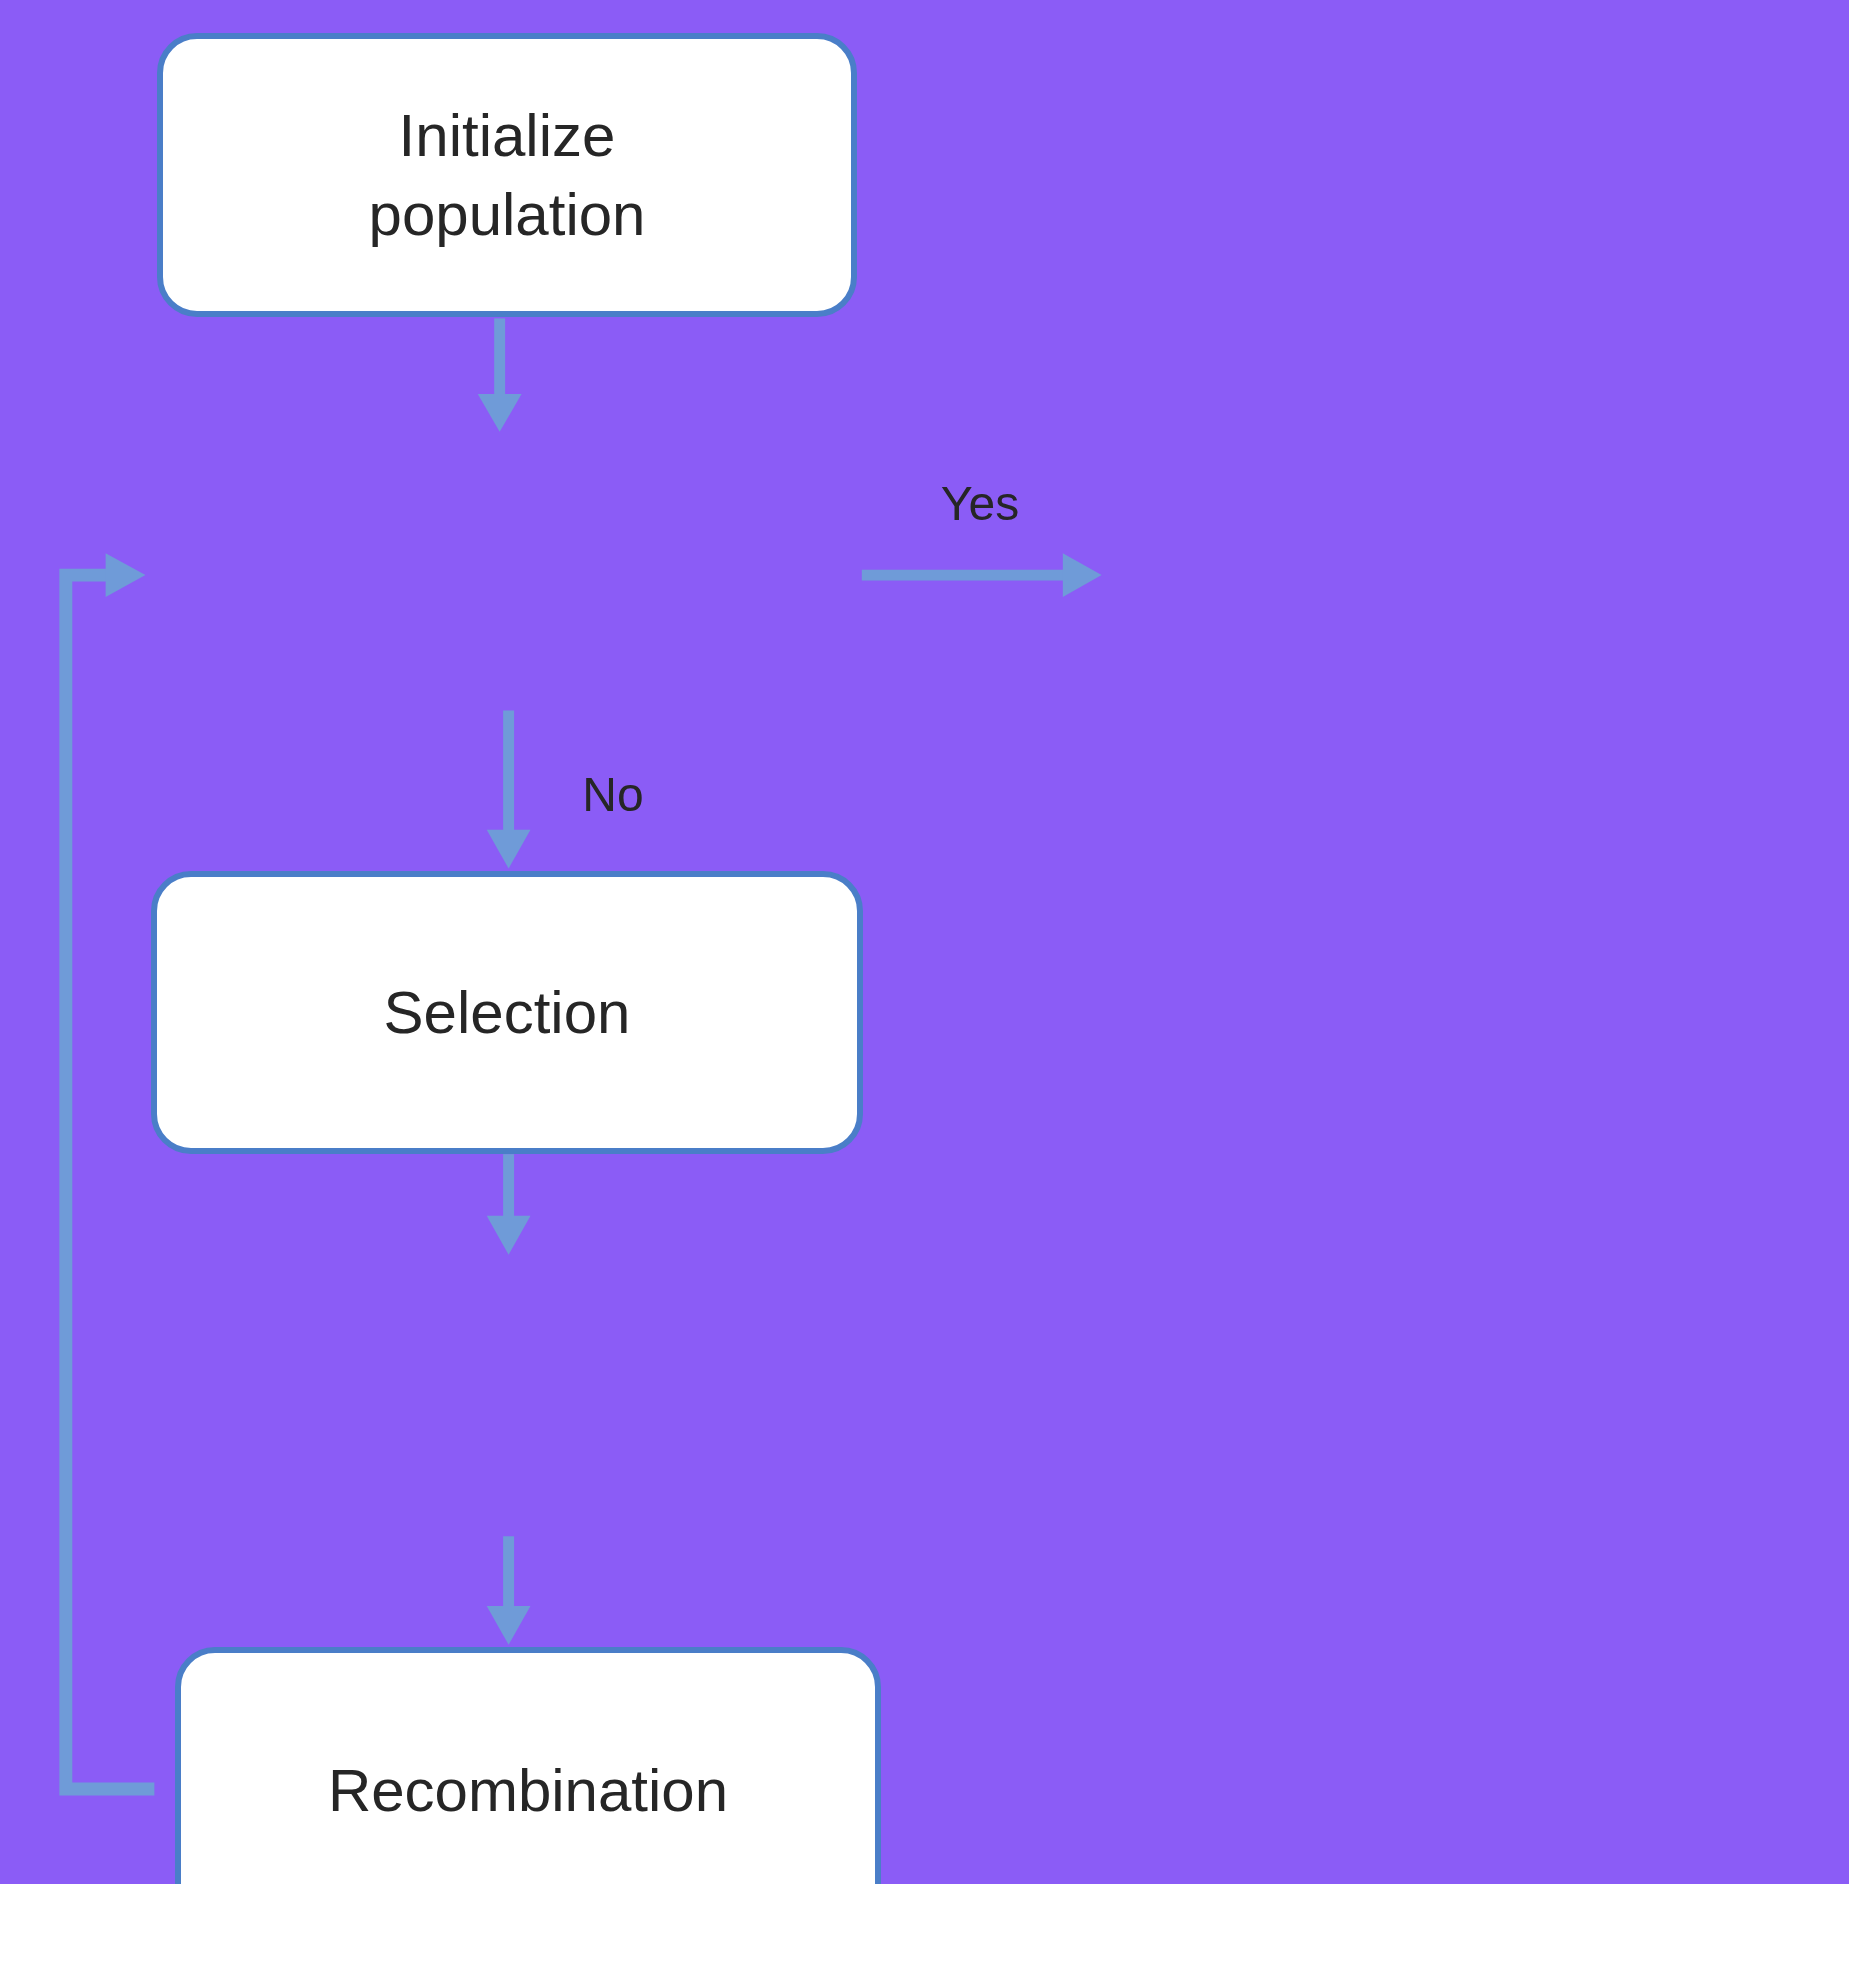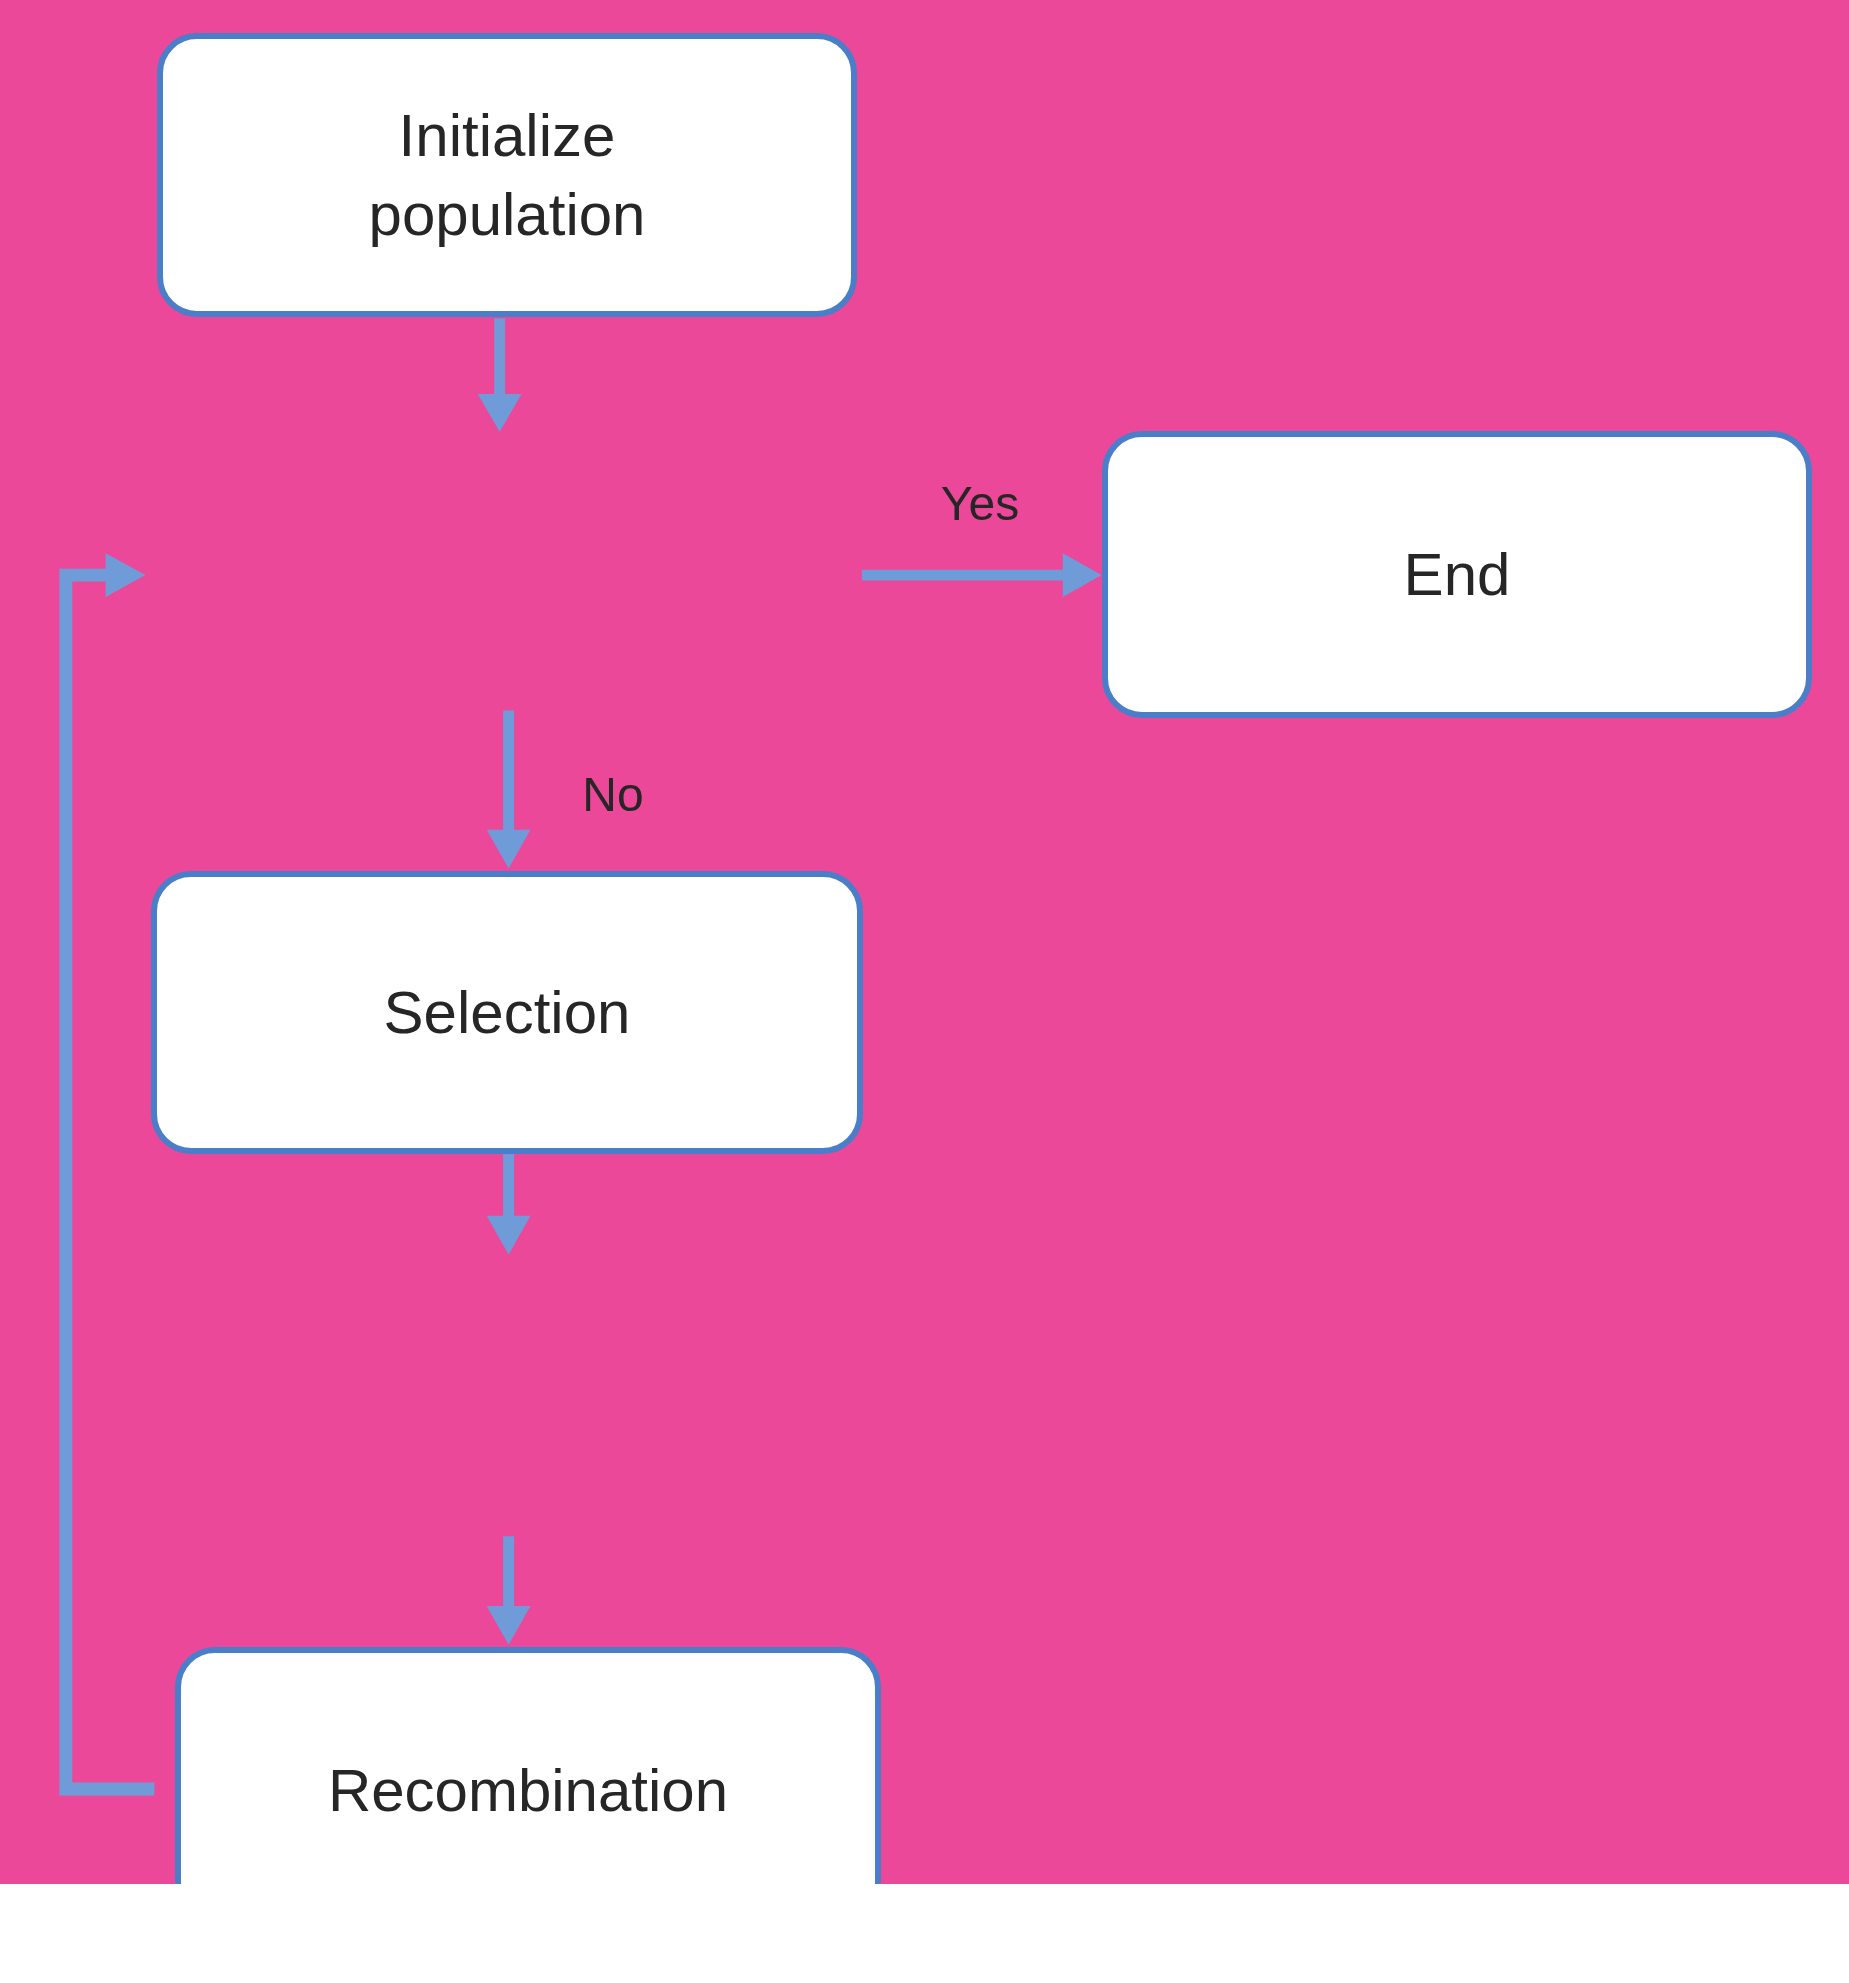--- a/index.html
+++ b/index.html
@@ -4,21 +4,21 @@
 <style>
   html, body {
     margin: 0;
     padding: 0;
     background: #ffffff;
   }
   .canvas {
     position: relative;
     width: 1850px;
     height: 1884px;
-    background: #ec4899;
+    background: #8b5cf6;
     font-family: "Liberation Sans", sans-serif;
     overflow: hidden;
   }
   .edges-svg {
     position: absolute;
     left: 0;
     top: 0;
     width: 1850px;
     height: 1983px;
   }
@@ -107,23 +107,20 @@
       <polygon class="head" points="106,556 106,600 146,578"></polygon>
     </g>
   </svg>
 
   <div class="node node-initialize">
     <span>Initialize
 population</span>
   </div>
 
 
-  <div class="node node-end">
-    <span>End</span>
-  </div>
 
   <div class="node node-selection">
     <span>Selection</span>
   </div>
 
 
   <div class="node node-recombination">
     <span>Recombination</span>
   </div>
 

